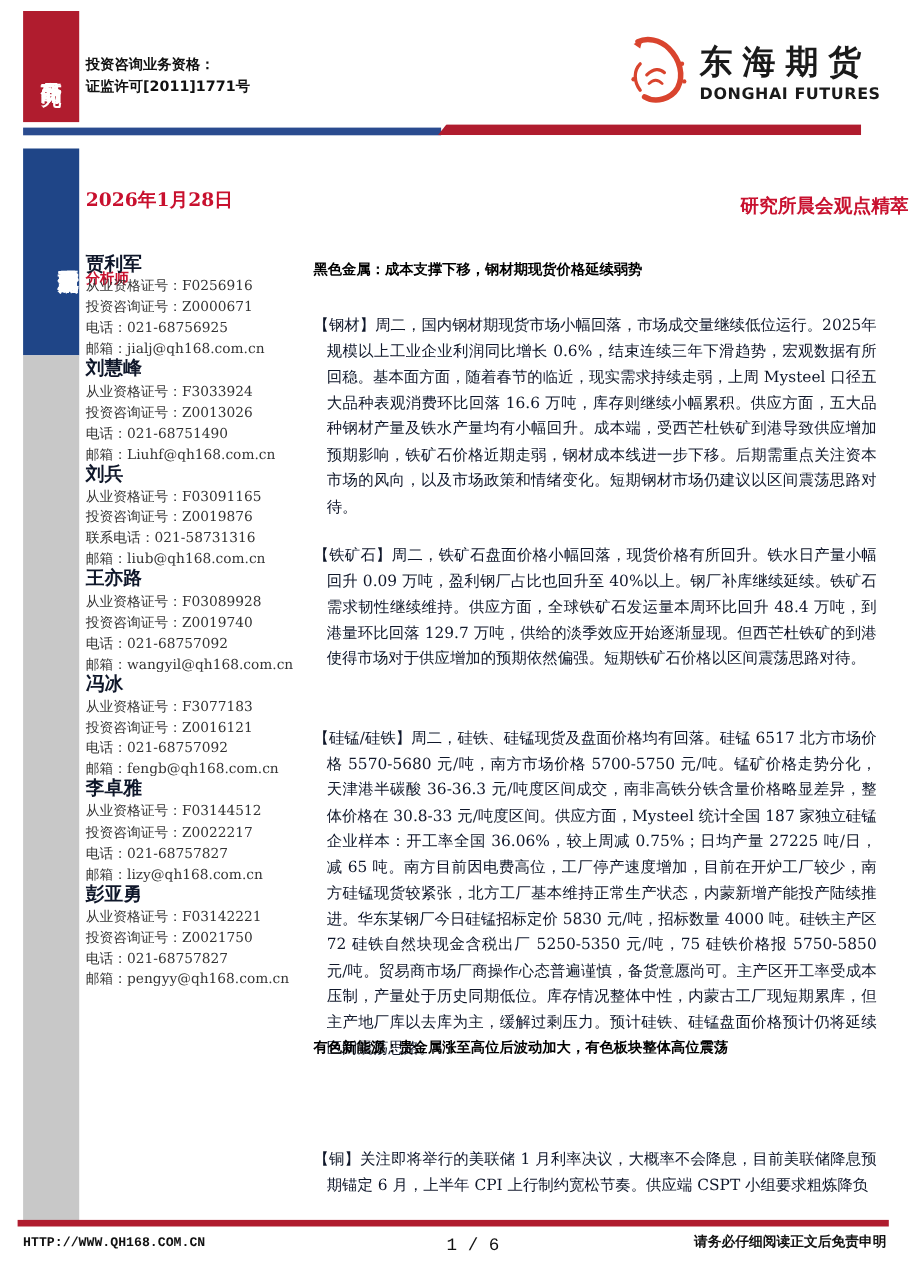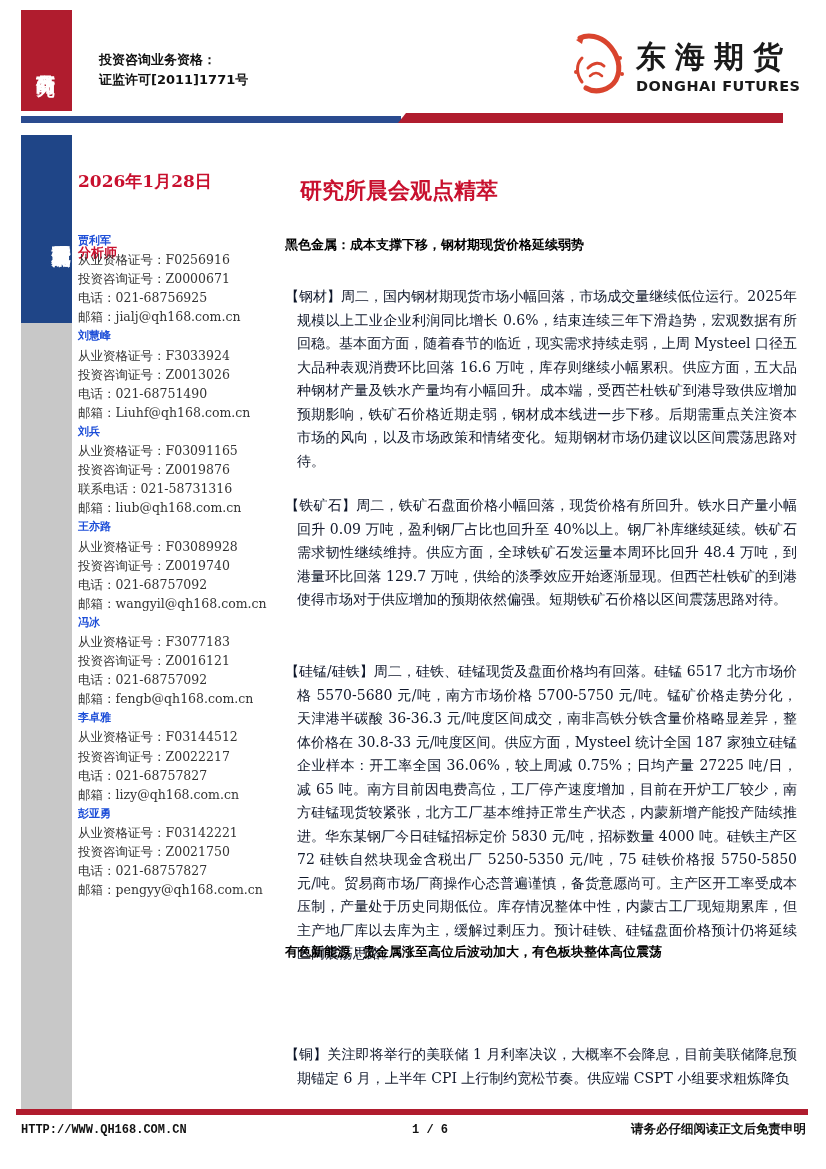--- a/index.html
+++ b/index.html
@@ -6,21 +6,21 @@
   body { width: 826px; height: 1169px; position: relative; overflow: hidden;
          font-family: "DejaVu Serif", "Liberation Serif", serif; color: #222; }
   .abs { position: absolute; }
 
   
   #tag-commodity { left: 21px; top: 10px; width: 51px; height: 101px; background: #b01c2e;
     color: #fff; font-family: "DejaVu Sans", "Liberation Sans", sans-serif; font-weight: bold;
     font-size: 19px; line-height: 20px; text-align: center; display: flex; align-items: center;
     justify-content: center; writing-mode: vertical-rl; letter-spacing: 1px; }
   #qualification { left: 78px; top: 50px; font-family: "DejaVu Sans", "Liberation Sans", sans-serif;
-    font-weight: bold; font-size: 13px; line-height: 20px; color: #111; margin-left: 21px; }
+    font-weight: bold; font-size: 13px; line-height: 20px; color: #111; }
 
   
   #logo { left: 570px; top: 30px; width: 240px; height: 70px; }
   #logo-cn { position: absolute; left: 66px; top: 10px; font-family: "DejaVu Sans", "Liberation Sans", sans-serif;
     font-size: 30px; font-weight: bold; letter-spacing: 9px; color: #1a1a1a; line-height: 34px; }
   #logo-en { position: absolute; left: 66px; top: 48px; font-family: "DejaVu Sans", "Liberation Sans", sans-serif;
     font-size: 14.5px; font-weight: 900; letter-spacing: 0.5px; color: #1a1a1a; }
 
   
   #divider-blue { left: 21px; top: 116px; width: 380px; height: 7px; background: #2a4b8f; }
@@ -32,37 +32,37 @@
     color: #fff; font-family: "DejaVu Sans", "Liberation Sans", sans-serif; font-weight: bold;
     font-size: 19px; writing-mode: vertical-rl; text-align: center; display: flex; align-items: flex-start;
     justify-content: center; padding-top: 3px; box-sizing: border-box; line-height: 20px; letter-spacing: 0px; }
   #sidebar-gray { left: 21px; top: 323px; width: 51px; height: 787px; background: #c8c8c8; }
 
   #report-date { left: 78px; top: 170px; color: #c8102e; font-size: 17px; font-weight: bold;
     font-family: "DejaVu Serif", "Liberation Serif", serif; }
   #analyst-heading { left: 78px; top: 213px; color: #c8102e; font-size: 13px; font-weight: bold;
     font-family: "DejaVu Sans", "Liberation Sans", sans-serif; margin-top: 31px; }
   #analysts { left: 78px; top: 231px; width: 200px; font-size: 12.5px; line-height: 19.1px; color: #333; }
-  .analyst-name { font-weight: bold; color: #1d4ed8; font-family: "DejaVu Sans", "Liberation Sans", sans-serif; font-size: 11px; }
+  .analyst-name { font-weight: bold; color: #0f172a; font-family: "DejaVu Sans", "Liberation Sans", sans-serif; font-size: 17px; }
   .analyst-line { white-space: nowrap; }
 
   
-  #page-title { left: 300px; top: 176px; width: 526px; text-align: left; color: #c8102e;
-    font-size: 22px; font-weight: bold; font-family: "DejaVu Sans", "Liberation Sans", sans-serif; }
+  #page-title { left: 300px; top: 176px; width: 526px; text-align: right; color: #c8102e;
+    font-size: 17px; font-weight: bold; font-family: "DejaVu Sans", "Liberation Sans", sans-serif; }
   .section-heading { position: absolute; left: 285px; font-weight: bold; font-size: 13px; color: #000;
     font-family: "DejaVu Sans", "Liberation Sans", sans-serif; white-space: nowrap; text-align: right; }
   .para { position: absolute; left: 285px; width: 512px; font-size: 14px; line-height: 23.5px;
     color: #0f172a; text-align: justify; }
   .para .para-body { padding-left: 12px; display: block; text-indent: -12px; }
 
   
   #footer-line { left: 16px; top: 1109px; width: 792px; height: 6px; background: #b01c2e; }
   #footer-url { left: 21px; top: 1123px; font-size: 12px; font-weight: bold; color: #111;
     font-family: "Liberation Mono", "DejaVu Sans Mono", monospace; }
-  #footer-page { left: 400px; top: 1123px; width: 60px; text-align: center; font-size: 12px; font-weight: bold;
+  #footer-page { left: 400px; top: 1123px; width: 60px; text-align: center; font-size: 16px; font-weight: normal;
     font-family: "Liberation Mono", "DejaVu Sans Mono", monospace; color: #111; }
   #footer-disclaimer { right: 20px; top: 1121px; font-size: 12.5px; font-weight: bold; color: #111;
     font-family: "DejaVu Sans", "Liberation Sans", sans-serif; }
 </style>
 </head>
 <body>
 
 <div id="tag-commodity" class="abs">商品研究</div>
 <div id="qualification" class="abs">
   <div>投资咨询业务资格：</div>

